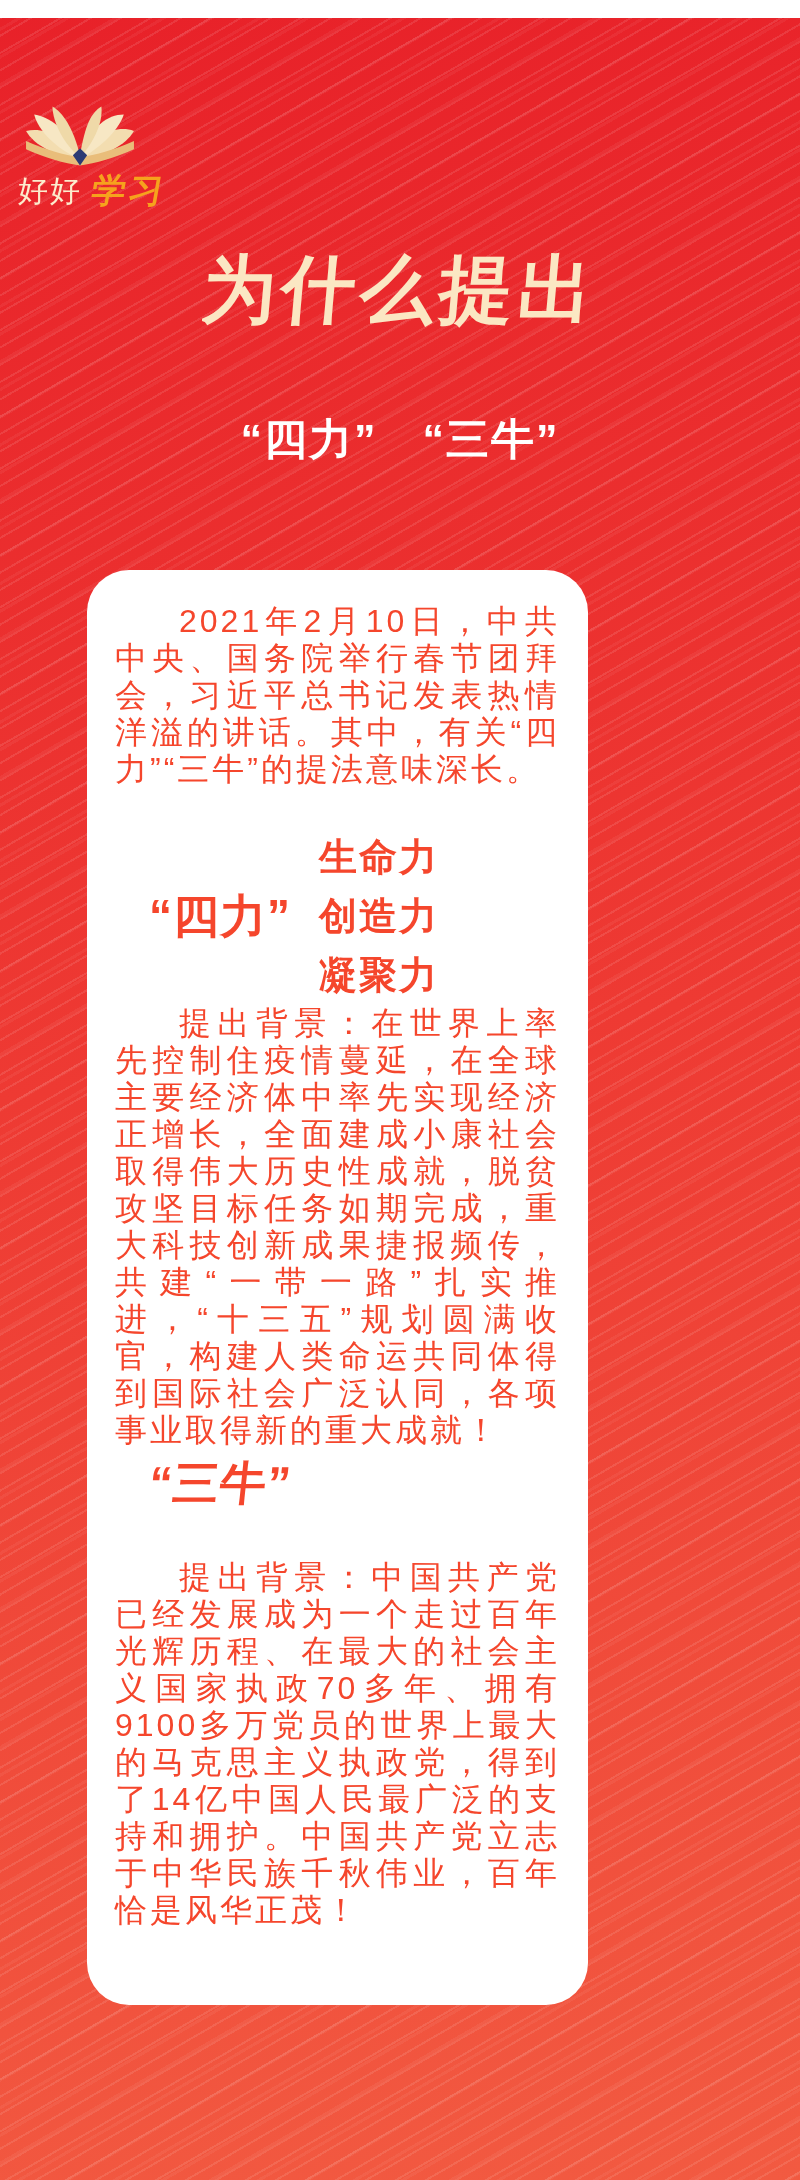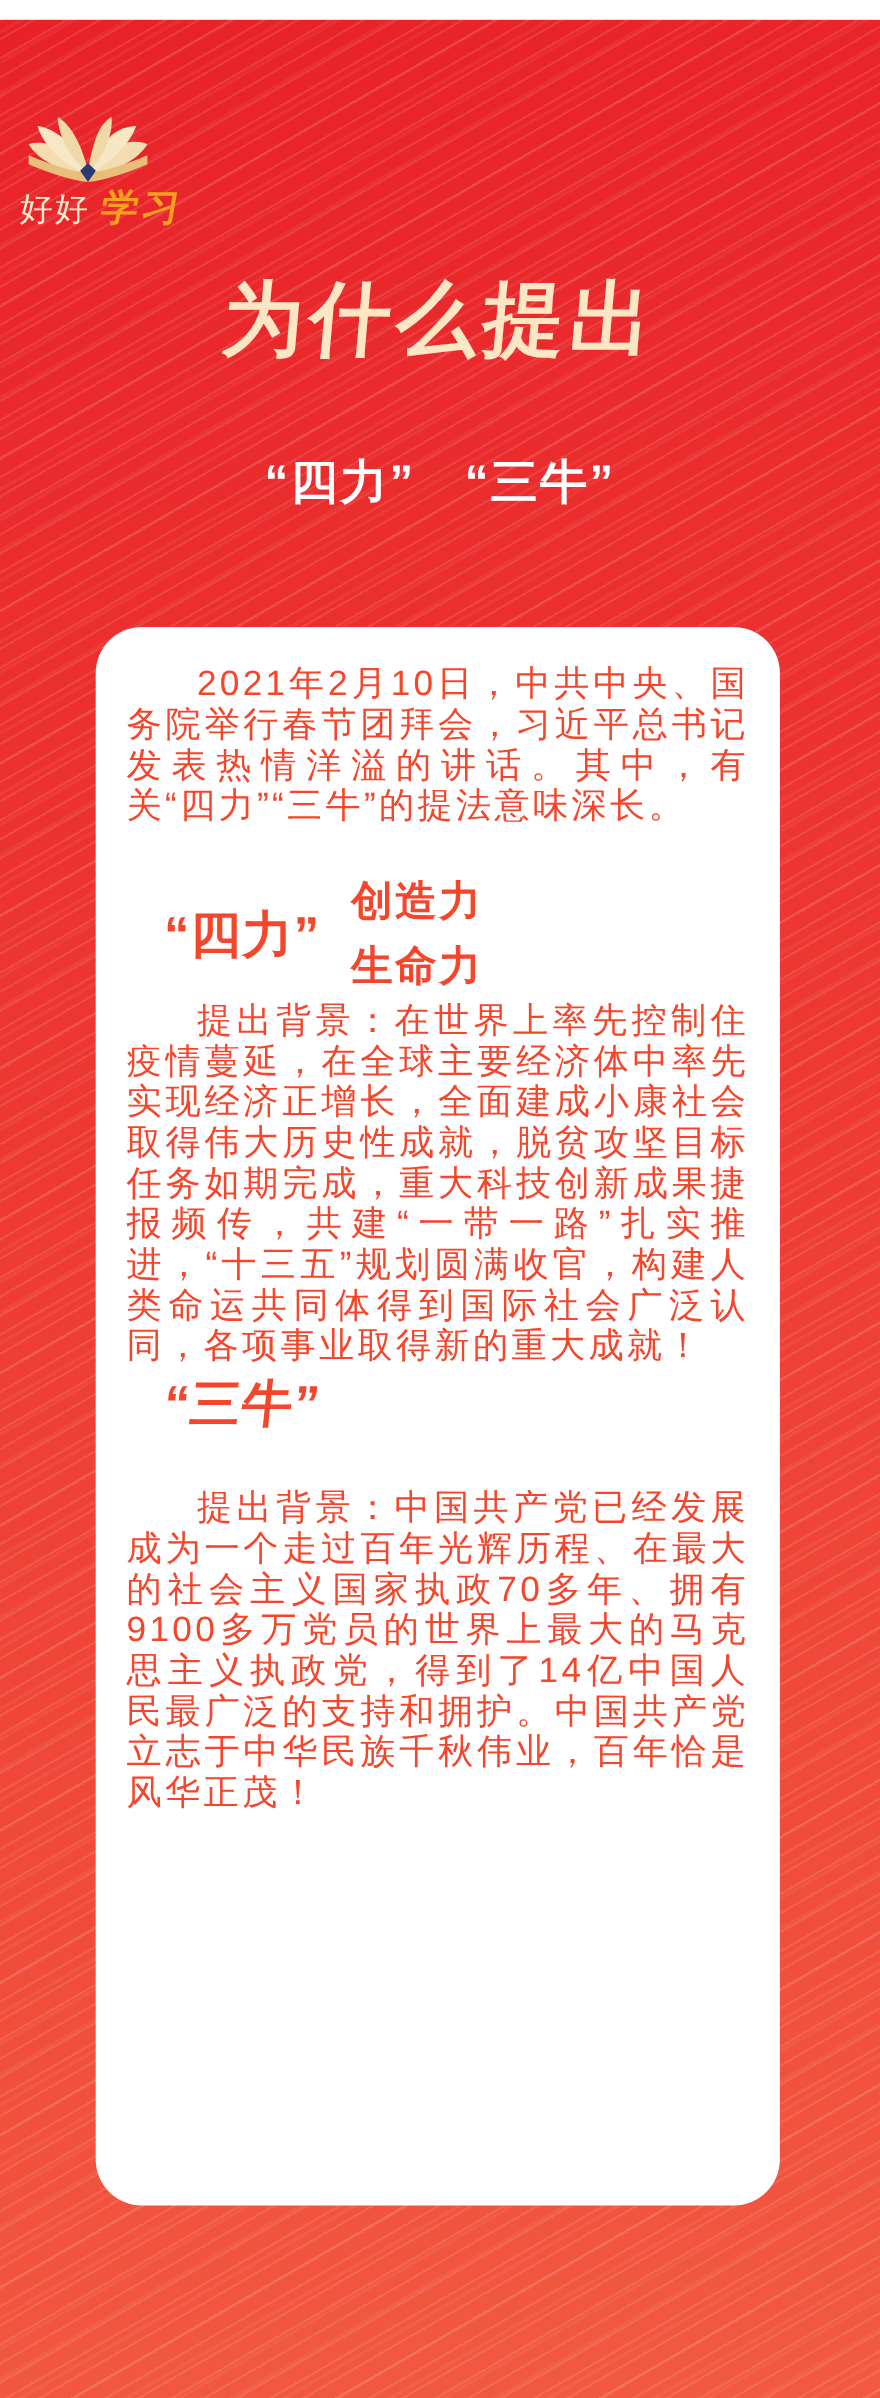--- a/index.html
+++ b/index.html
@@ -22,38 +22,38 @@
   }
   .stripes{
     position:absolute;left:0;top:0;width:100%;height:100%;
     background-image:
       repeating-linear-gradient(150deg, rgba(255,255,255,0.10) 0 2px, rgba(255,255,255,0) 2px 15px),
       repeating-linear-gradient(150deg, rgba(255,255,255,0.05) 0 3px, rgba(255,255,255,0) 3px 24px);
     pointer-events:none;
   }
   .top-strip{position:absolute;left:0;top:0;width:100%;height:18px;background:#ffffff;}
   
-  .logo{position:absolute;left:18px;top:104px;width:150px;font-family:Liberation Serif, serif;}
+  .logo{position:absolute;left:18px;top:104px;width:150px;}
   .logo svg{display:block;margin-left:6px;}
   .logo-text{display:flex;align-items:flex-end;gap:10px;margin-top:2px;}
   .logo-han{font-size:30px;line-height:34px;color:#fceccd;letter-spacing:2px;}
   .logo-xue{font-size:34px;line-height:36px;font-weight:900;color:var(--gold);transform:skewX(-10deg);letter-spacing:3px;}
   
   .title{
     position:absolute;left:0;top:248px;width:100%;text-align:center;
     font-size:74px;line-height:84px;font-weight:900;letter-spacing:5px;
     color:var(--cream);transform:skewX(-5deg);
   }
   .subtitle{
     position:absolute;left:0;top:402px;width:100%;text-align:center;
     font-size:43px;line-height:74px;font-weight:800;letter-spacing:2px;color:#ffffff;
   }
   
   .card{
-    position:absolute;left:87px;top:570px;width:622px;height:1435px;
+    position:absolute;left:87px;top:570px;width:501px;height:1435px;
     background:#ffffff;border-radius:42px;box-sizing:border-box;
     padding:33px 28px 0;
   }
   .para{
     margin:0;font-size:32px;line-height:37px;letter-spacing:3px;
     color:var(--red);text-align:justify;text-indent:2em;
   }
   .force-row{display:flex;align-items:center;margin-top:40px;}
   .force-label{
     font-size:46px;font-weight:900;color:var(--red);
@@ -101,22 +101,23 @@
   <div class="title">为什么提出</div>
   <div class="subtitle">“四力”　“三牛”</div>
 
   <div class="card">
 
     <p class="para para-1">2021年2月10日，中共中央、国务院举行春节团拜会，习近平总书记发表热情洋溢的讲话。其中，有关“四力”“三牛”的提法意味深长。</p>
 
     <div class="force-row">
       <div class="force-label">“四力”</div>
       <ul class="force-list sili-list">
+        <li class="force-item">生命力</li>
         <li class="force-item">创造力</li>
-        <li class="force-item">生命力</li>
+        <li class="force-item">凝聚力</li>
       </ul>
     </div>
 
     <p class="para para-2">提出背景：在世界上率先控制住疫情蔓延，在全球主要经济体中率先实现经济正增长，全面建成小康社会取得伟大历史性成就，脱贫攻坚目标任务如期完成，重大科技创新成果捷报频传，共建“一带一路”扎实推进，“十三五”规划圆满收官，构建人类命运共同体得到国际社会广泛认同，各项事业取得新的重大成就！</p>
 
     <div class="force-row sanniu-row">
       <div class="force-label slant">“三牛”</div>
     </div>
 
     <p class="para para-3">提出背景：中国共产党已经发展成为一个走过百年光辉历程、在最大的社会主义国家执政70多年、拥有9100多万党员的世界上最大的马克思主义执政党，得到了14亿中国人民最广泛的支持和拥护。中国共产党立志于中华民族千秋伟业，百年恰是风华正茂！</p>

